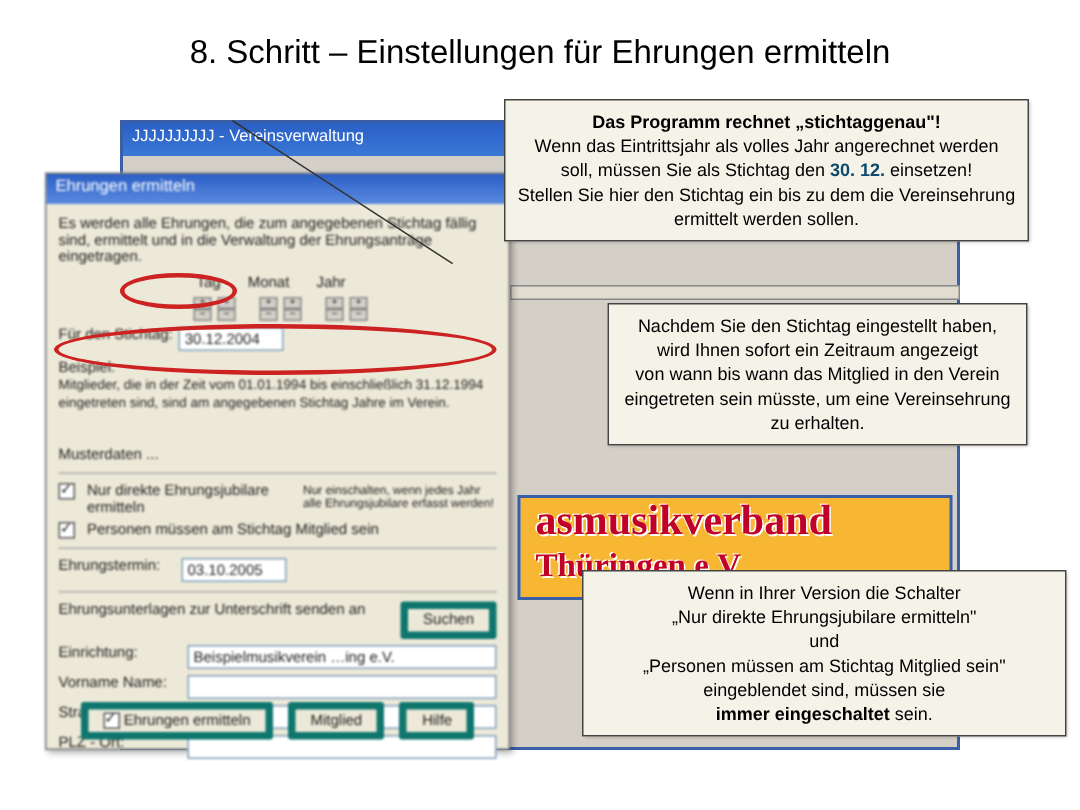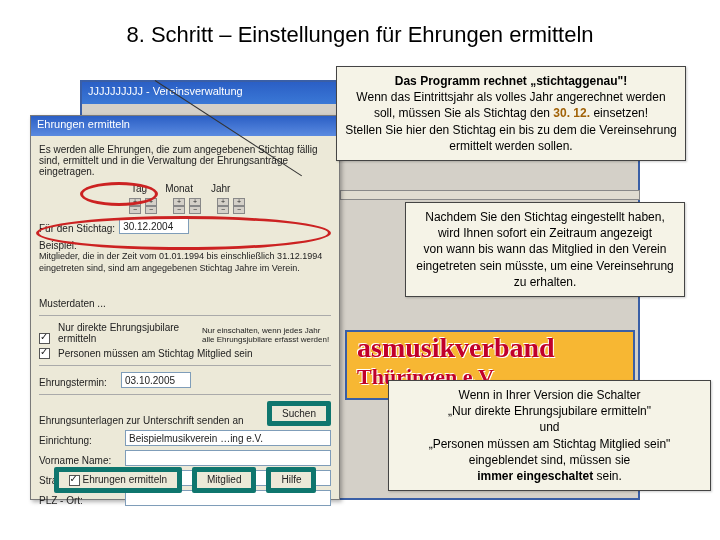--- a/index.html
+++ b/index.html
@@ -4,36 +4,36 @@
 <style>
   * { box-sizing: border-box; margin: 0; padding: 0; }
   html, body { width: 720px; height: 540px; font-family: Verdana, Arial, sans-serif; background: #fff; overflow: hidden; }
   .slide { position: relative; width: 720px; height: 540px; border-radius: 30px; }
   .title { position: absolute; top: 22px; left: 0; width: 100%; text-align: center; font-size: 22px; font-weight: normal; }
   .bg-app { position: absolute; left: 80px; top: 80px; width: 560px; height: 420px; border: 2px solid #3a5fa6; background: #d4d0c8; }
   .bg-app .tb { height: 22px; background: linear-gradient(#2b5fc5,#3a78d6); color: #fff; font-size: 11px; padding: 3px 6px; }
   .bg-dialog { position: absolute; left: 30px; top: 115px; width: 310px; height: 385px; background: #ece9d8; border: 1px solid #7a7a7a; box-shadow: 2px 2px 4px rgba(0,0,0,.3); filter: blur(0.6px); }
   .bg-dialog .tb { height: 20px; background: linear-gradient(#2b5fc5,#5a8ae0); color: #fff; font-size: 11px; padding: 2px 6px; }
   .dlg-body { padding: 8px; font-size: 10px; color: #222; }
-  .dlg-row { margin-bottom: 4px; display: flex; align-items: flex-end; gap: 4px; }
+  .dlg-row { margin-bottom: 4px; display: flex; align-items: flex-start; gap: 4px; }
   .lbl { font-size: 10px; }
   .field { display: inline-block; background: #fff; border: 1px solid #7f9db9; font-size: 10px; padding: 1px 3px; height: 16px; line-height: 14px; }
   .stepper { display: flex; flex-direction: column; }
   .stepper div { width: 12px; height: 8px; background: #d4d0c8; border: 1px solid #888; font-size: 7px; line-height: 5px; text-align: center; }
   .btn { display: inline-block; background: #ece9d8; border: 5px solid #0f766e; border-radius: 2px; font-size: 10px; padding: 2px 10px; }
   .chk { display: inline-block; width: 11px; height: 11px; border: 1px solid #555; background: #fff; position: relative; margin-right: 4px; vertical-align: middle; }
   .chk.checked::after { content: "✓"; position: absolute; top: -3px; left: 0; font-size: 10px; }
   .ellipse { position: absolute; border: 3px solid #cc2222; border-radius: 50%; }
   .ell1 { left: 80px; top: 182px; width: 78px; height: 24px; }
   .ell2 { left: 36px; top: 216px; width: 295px; height: 34px; }
   .callout { position: absolute; background: #f5f3e7; border: 1px solid #444; padding: 6px 8px; font-size: 12px; line-height: 1.35; text-align: center; box-shadow: 1px 1px 2px rgba(0,0,0,.2); }
   .callout1 { left: 336px; top: 66px; width: 350px; }
   .callout2 { left: 405px; top: 202px; width: 280px; }
   .callout3 { left: 388px; top: 380px; width: 323px; }
-  .red { color: #a16207; font-weight: bold; }
+  .red { color: #0c4a6e; font-weight: bold; }
   .logo-strip { position: absolute; left: 345px; top: 330px; width: 290px; height: 70px; background: linear-gradient(#f7b733,#f7b733); border: 2px solid #3a5fa6; overflow: hidden; }
   .logo-strip .txt { font-family: "Comic Sans MS", cursive; font-size: 28px; font-weight: bold; color: #c1002a; text-shadow: 1px 1px 0 #fff, -1px -1px 0 #fff; padding-left: 10px; }
   .connector { position: absolute; border-top: 1px solid #333; }
   .conn1 { left: 155px; top: 80px; width: 175px; transform: rotate(33deg); transform-origin: left center; }
   .dlg-bottom { position: absolute; bottom: 6px; left: 0; width: 100%; display: flex; justify-content: center; gap: 10px; }
   hr.sep { margin: 6px 0; border: none; border-top: 1px solid #aaa; }
   .ribbon { position: absolute; left: 340px; top: 190px; width: 300px; height: 10px; background: #e0dcd0; border: 1px solid #888; }
 </style>
 </head>
 <body>

